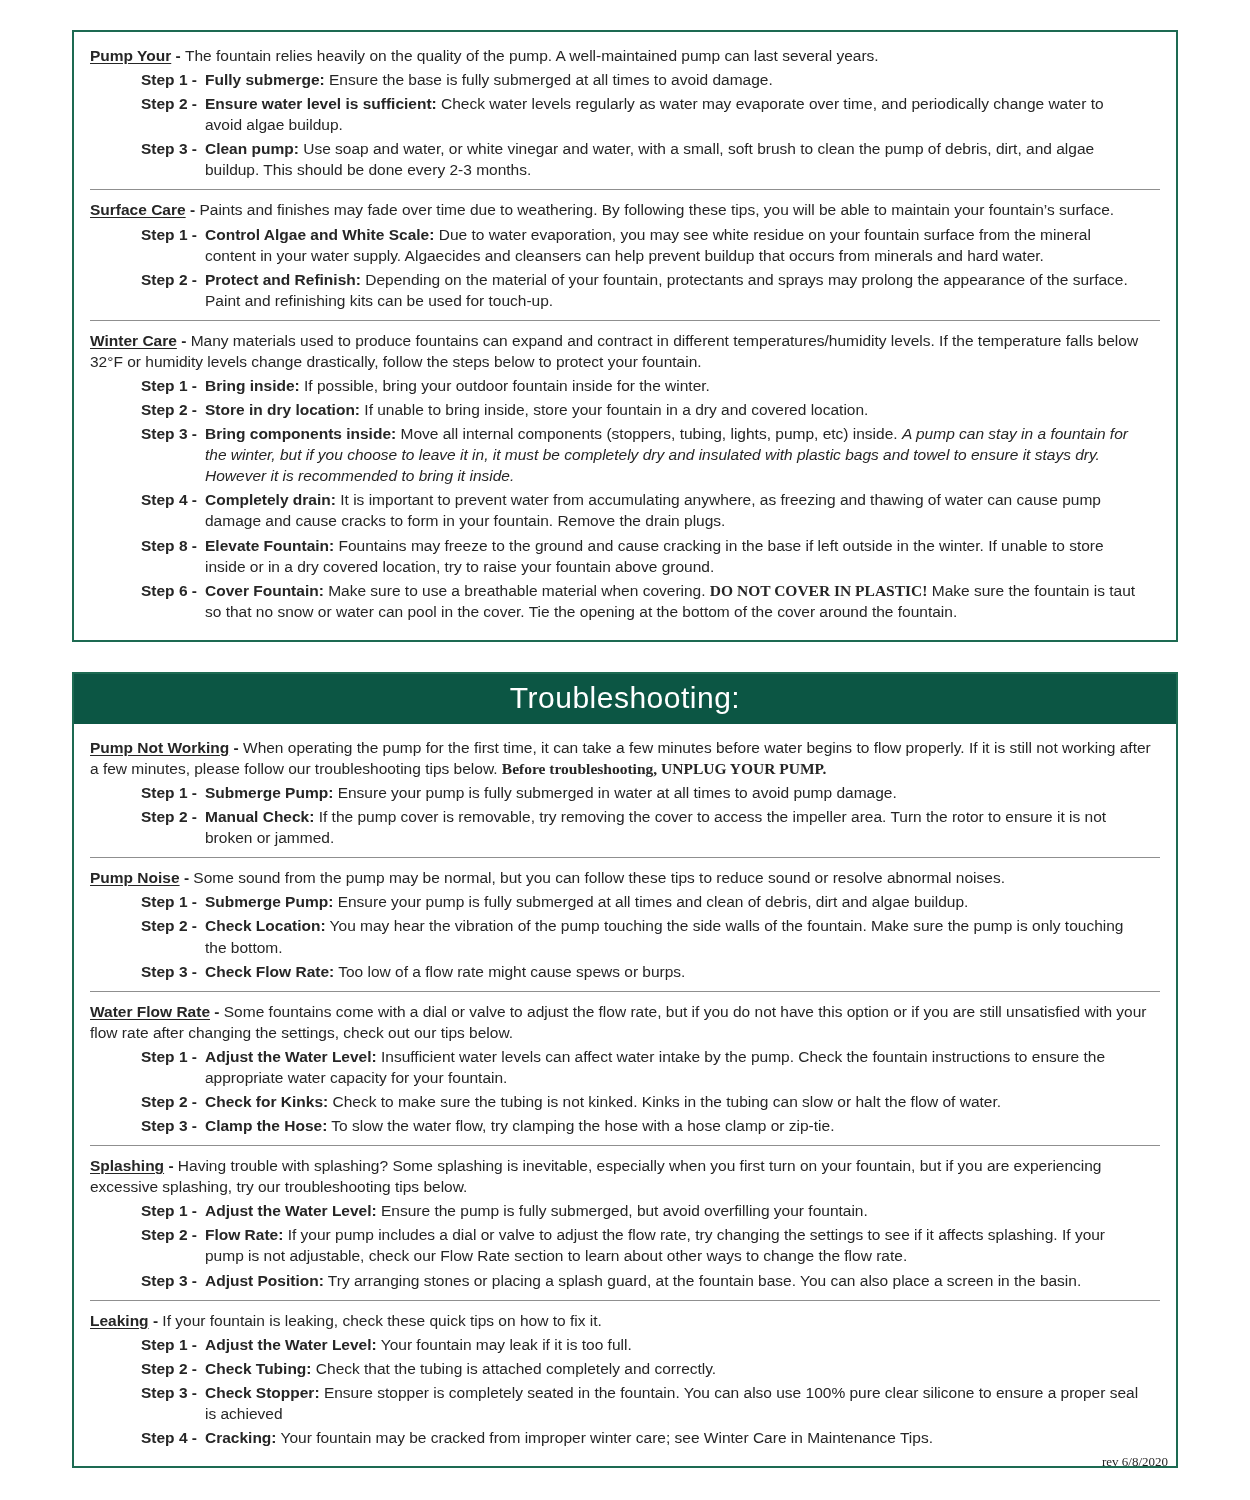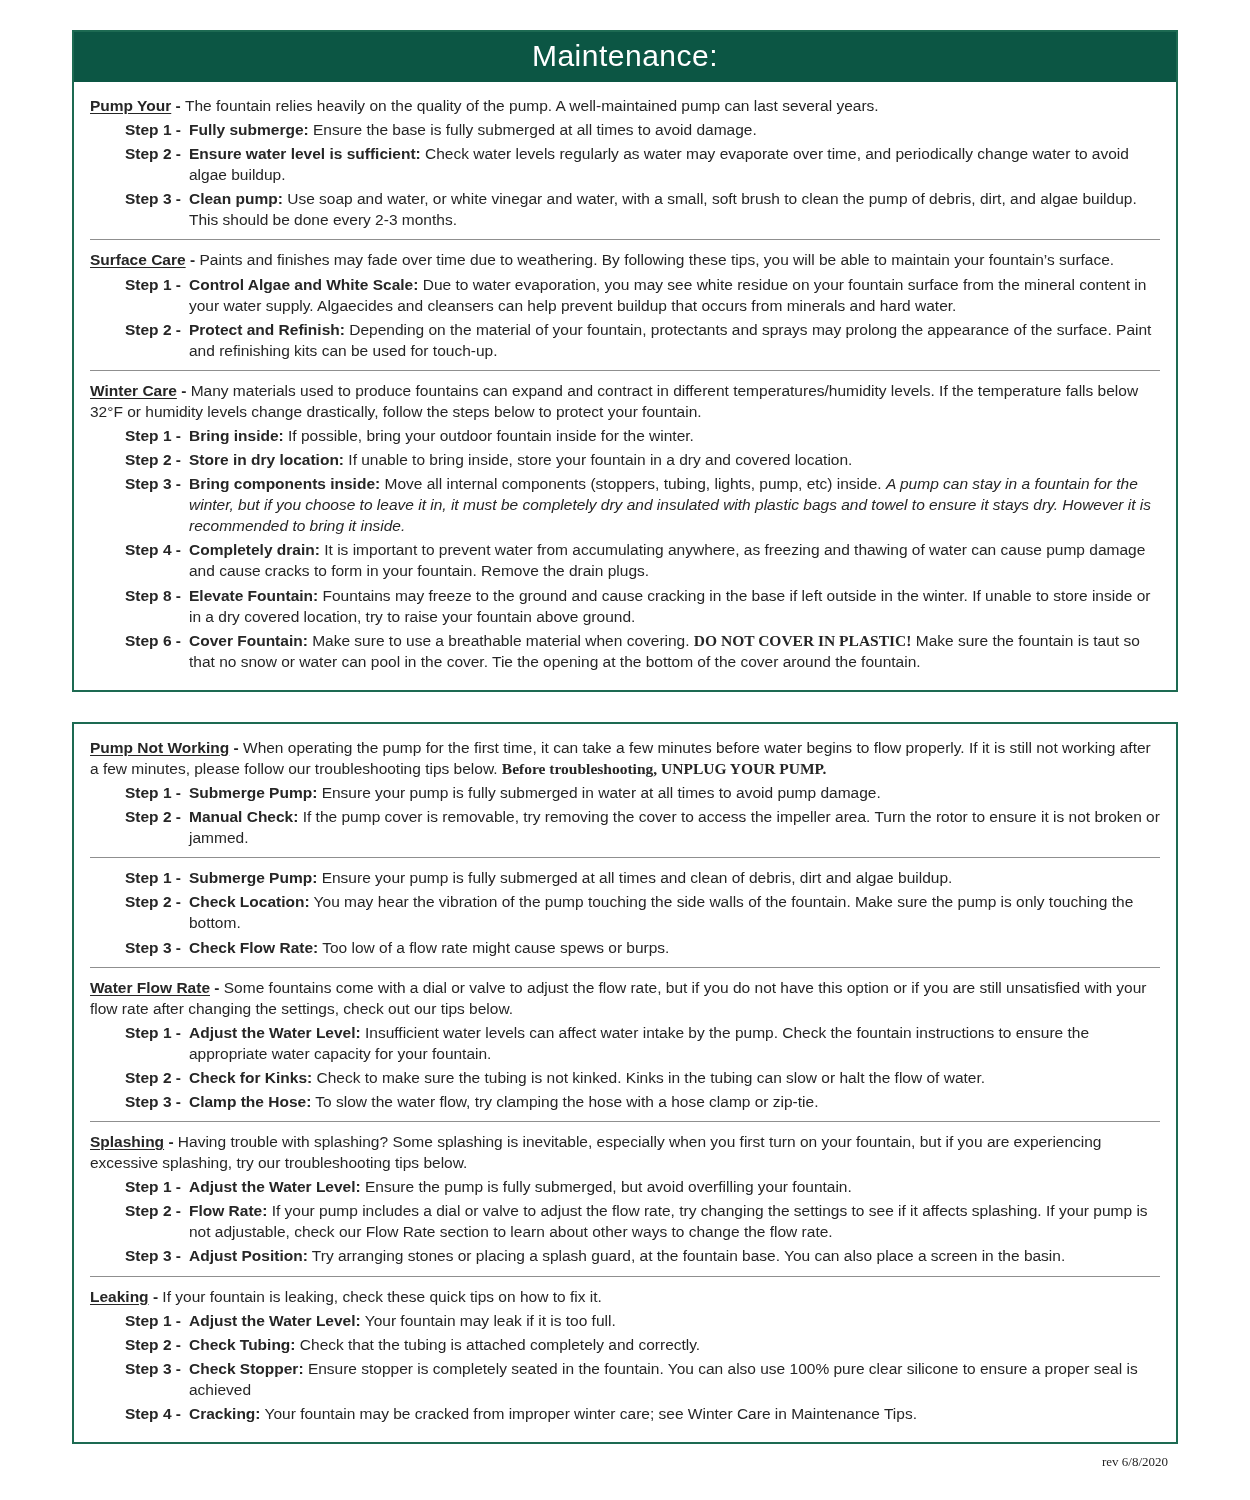--- a/index.html
+++ b/index.html
@@ -44,21 +44,21 @@
     font-weight: 700;
     text-decoration: underline;
     text-underline-offset: 2px;
   }
   .heading-dash { font-weight: 700; white-space: pre; }
 
   .steps { }
   .step {
     display: flex;
     padding-left: 35px;
-    margin: 3px 0;
+    margin: 3px 16px;
   }
   .step-num {
     flex: 0 0 64px;
     font-weight: 700;
   }
   .step-body { flex: 1; }
   .step-label { font-weight: 700; text-align: right; }
 
   .b { font-weight: 700; font-family: Liberation Serif, serif; }
   .i { font-style: italic; }
@@ -76,114 +76,115 @@
     font-size: 13px;
     color: #1f1f1f;
   }
 </style>
 </head>
 <body>
 
 <div class="page">
 
   <section class="doc-box">
+    <div class="doc-body">
+  <div class="section">
+    <p class="section-intro"><span class="section-heading">Pump Your</span><span class="heading-dash"> - </span><span class="intro-text"><span>The fountain relies heavily on the quality of the pump. A well-maintained pump can last several years.</span></span></p>
+    <div class="steps">
+  <div class="step">
+    <span class="step-num">Step 1 -</span>
+    <span class="step-body"><span class="step-label">Fully submerge:</span> <span class="step-rest"><span>Ensure the base is fully submerged at all times to avoid damage.</span></span></span>
+  </div>
+
+  <div class="step">
+    <span class="step-num">Step 2 -</span>
+    <span class="step-body"><span class="step-label">Ensure water level is sufficient:</span> <span class="step-rest"><span>Check water levels regularly as water may evaporate over time, and periodically change water to avoid algae buildup.</span></span></span>
+  </div>
+
+  <div class="step">
+    <span class="step-num">Step 3 -</span>
+    <span class="step-body"><span class="step-label">Clean pump:</span> <span class="step-rest"><span>Use soap and water, or white vinegar and water, with a small, soft brush to clean the pump of debris, dirt, and algae buildup. This should be done every 2-3 months.</span></span></span>
+  </div>
+</div>
+  </div>
+<div class="divider"></div>
+  <div class="section">
+    <p class="section-intro"><span class="section-heading">Surface Care</span><span class="heading-dash"> - </span><span class="intro-text"><span>Paints and finishes may fade over time due to weathering. By following these tips, you will be able to maintain your fountain’s surface.</span></span></p>
+    <div class="steps">
+  <div class="step">
+    <span class="step-num">Step 1 -</span>
+    <span class="step-body"><span class="step-label">Control Algae and White Scale:</span> <span class="step-rest"><span>Due to water evaporation, you may see white residue on your fountain surface from the mineral content in your water supply. Algaecides and cleansers can help prevent buildup that occurs from minerals and hard water.</span></span></span>
+  </div>
+
+  <div class="step">
+    <span class="step-num">Step 2 -</span>
+    <span class="step-body"><span class="step-label">Protect and Refinish:</span> <span class="step-rest"><span>Depending on the material of your fountain, protectants and sprays may prolong the appearance of the surface. Paint and refinishing kits can be used for touch-up.</span></span></span>
+  </div>
+</div>
+  </div>
+<div class="divider"></div>
+  <div class="section">
+    <p class="section-intro"><span class="section-heading">Winter Care</span><span class="heading-dash"> - </span><span class="intro-text"><span>Many materials used to produce fountains can expand and contract in different temperatures/humidity levels. If the temperature falls below 32°F or humidity levels change drastically, follow the steps below to protect your fountain.</span></span></p>
+    <div class="steps">
+  <div class="step">
+    <span class="step-num">Step 1 -</span>
+    <span class="step-body"><span class="step-label">Bring inside:</span> <span class="step-rest"><span>If possible, bring your outdoor fountain inside for the winter.</span></span></span>
+  </div>
+
+  <div class="step">
+    <span class="step-num">Step 2 -</span>
+    <span class="step-body"><span class="step-label">Store in dry location:</span> <span class="step-rest"><span>If unable to bring inside, store your fountain in a dry and covered location.</span></span></span>
+  </div>
+
+  <div class="step">
+    <span class="step-num">Step 3 -</span>
+    <span class="step-body"><span class="step-label">Bring components inside:</span> <span class="step-rest"><span>Move all internal components (stoppers, tubing, lights, pump, etc) inside. </span><span class="i">A pump can stay in a fountain for the winter, but if you choose to leave it in, it must be completely dry and insulated with plastic bags and towel to ensure it stays dry. However it is recommended to bring it inside.</span></span></span>
+  </div>
+
+  <div class="step">
+    <span class="step-num">Step 4 -</span>
+    <span class="step-body"><span class="step-label">Completely drain:</span> <span class="step-rest"><span>It is important to prevent water from accumulating anywhere, as freezing and thawing of water can cause pump damage and cause cracks to form in your fountain. Remove the drain plugs.</span></span></span>
+  </div>
+
+  <div class="step">
+    <span class="step-num">Step 8 -</span>
+    <span class="step-body"><span class="step-label">Elevate Fountain:</span> <span class="step-rest"><span>Fountains may freeze to the ground and cause cracking in the base if left outside in the winter. If unable to store inside or in a dry covered location, try to raise your fountain above ground.</span></span></span>
+  </div>
+
+  <div class="step">
+    <span class="step-num">Step 6 -</span>
+    <span class="step-body"><span class="step-label">Cover Fountain:</span> <span class="step-rest"><span>Make sure to use a breathable material when covering. </span><span class="b">DO NOT COVER IN PLASTIC!</span><span> Make sure the fountain is taut so that no snow or water can pool in the cover. Tie the opening at the bottom of the cover around the fountain.</span></span></span>
+  </div>
+</div>
+  </div>
+</div>
+  </section>
+
+  <section class="doc-box">
     <header class="doc-header">
-      <h1 class="doc-title">Maintenance:</h1>
+      <h1 class="doc-title">Troubleshooting:</h1>
     </header>
     <div class="doc-body">
   <div class="section">
-    <p class="section-intro"><span class="section-heading">Pump Your</span><span class="heading-dash"> - </span><span class="intro-text"><span>The fountain relies heavily on the quality of the pump. A well-maintained pump can last several years.</span></span></p>
-    <div class="steps">
-  <div class="step">
-    <span class="step-num">Step 1 -</span>
-    <span class="step-body"><span class="step-label">Fully submerge:</span> <span class="step-rest"><span>Ensure the base is fully submerged at all times to avoid damage.</span></span></span>
-  </div>
-
-  <div class="step">
-    <span class="step-num">Step 2 -</span>
-    <span class="step-body"><span class="step-label">Ensure water level is sufficient:</span> <span class="step-rest"><span>Check water levels regularly as water may evaporate over time, and periodically change water to avoid algae buildup.</span></span></span>
-  </div>
-
-  <div class="step">
-    <span class="step-num">Step 3 -</span>
-    <span class="step-body"><span class="step-label">Clean pump:</span> <span class="step-rest"><span>Use soap and water, or white vinegar and water, with a small, soft brush to clean the pump of debris, dirt, and algae buildup. This should be done every 2-3 months.</span></span></span>
-  </div>
-</div>
-  </div>
-<div class="divider"></div>
-  <div class="section">
-    <p class="section-intro"><span class="section-heading">Surface Care</span><span class="heading-dash"> - </span><span class="intro-text"><span>Paints and finishes may fade over time due to weathering. By following these tips, you will be able to maintain your fountain’s surface.</span></span></p>
-    <div class="steps">
-  <div class="step">
-    <span class="step-num">Step 1 -</span>
-    <span class="step-body"><span class="step-label">Control Algae and White Scale:</span> <span class="step-rest"><span>Due to water evaporation, you may see white residue on your fountain surface from the mineral content in your water supply. Algaecides and cleansers can help prevent buildup that occurs from minerals and hard water.</span></span></span>
-  </div>
-
-  <div class="step">
-    <span class="step-num">Step 2 -</span>
-    <span class="step-body"><span class="step-label">Protect and Refinish:</span> <span class="step-rest"><span>Depending on the material of your fountain, protectants and sprays may prolong the appearance of the surface. Paint and refinishing kits can be used for touch-up.</span></span></span>
-  </div>
-</div>
-  </div>
-<div class="divider"></div>
-  <div class="section">
-    <p class="section-intro"><span class="section-heading">Winter Care</span><span class="heading-dash"> - </span><span class="intro-text"><span>Many materials used to produce fountains can expand and contract in different temperatures/humidity levels. If the temperature falls below 32°F or humidity levels change drastically, follow the steps below to protect your fountain.</span></span></p>
-    <div class="steps">
-  <div class="step">
-    <span class="step-num">Step 1 -</span>
-    <span class="step-body"><span class="step-label">Bring inside:</span> <span class="step-rest"><span>If possible, bring your outdoor fountain inside for the winter.</span></span></span>
-  </div>
-
-  <div class="step">
-    <span class="step-num">Step 2 -</span>
-    <span class="step-body"><span class="step-label">Store in dry location:</span> <span class="step-rest"><span>If unable to bring inside, store your fountain in a dry and covered location.</span></span></span>
-  </div>
-
-  <div class="step">
-    <span class="step-num">Step 3 -</span>
-    <span class="step-body"><span class="step-label">Bring components inside:</span> <span class="step-rest"><span>Move all internal components (stoppers, tubing, lights, pump, etc) inside. </span><span class="i">A pump can stay in a fountain for the winter, but if you choose to leave it in, it must be completely dry and insulated with plastic bags and towel to ensure it stays dry. However it is recommended to bring it inside.</span></span></span>
-  </div>
-
-  <div class="step">
-    <span class="step-num">Step 4 -</span>
-    <span class="step-body"><span class="step-label">Completely drain:</span> <span class="step-rest"><span>It is important to prevent water from accumulating anywhere, as freezing and thawing of water can cause pump damage and cause cracks to form in your fountain. Remove the drain plugs.</span></span></span>
-  </div>
-
-  <div class="step">
-    <span class="step-num">Step 8 -</span>
-    <span class="step-body"><span class="step-label">Elevate Fountain:</span> <span class="step-rest"><span>Fountains may freeze to the ground and cause cracking in the base if left outside in the winter. If unable to store inside or in a dry covered location, try to raise your fountain above ground.</span></span></span>
-  </div>
-
-  <div class="step">
-    <span class="step-num">Step 6 -</span>
-    <span class="step-body"><span class="step-label">Cover Fountain:</span> <span class="step-rest"><span>Make sure to use a breathable material when covering. </span><span class="b">DO NOT COVER IN PLASTIC!</span><span> Make sure the fountain is taut so that no snow or water can pool in the cover. Tie the opening at the bottom of the cover around the fountain.</span></span></span>
-  </div>
-</div>
-  </div>
-</div>
-  </section>
-
-  <section class="doc-box">
-    <div class="doc-body">
-  <div class="section">
     <p class="section-intro"><span class="section-heading">Pump Not Working</span><span class="heading-dash"> - </span><span class="intro-text"><span>When operating the pump for the first time, it can take a few minutes before water begins to flow properly. If it is still not working after a few minutes, please follow our troubleshooting tips below. </span><span class="b">Before troubleshooting, UNPLUG YOUR PUMP.</span></span></p>
     <div class="steps">
   <div class="step">
     <span class="step-num">Step 1 -</span>
     <span class="step-body"><span class="step-label">Submerge Pump:</span> <span class="step-rest"><span>Ensure your pump is fully submerged in water at all times to avoid pump damage.</span></span></span>
   </div>
 
   <div class="step">
     <span class="step-num">Step 2 -</span>
     <span class="step-body"><span class="step-label">Manual Check:</span> <span class="step-rest"><span>If the pump cover is removable, try removing the cover to access the impeller area. Turn the rotor to ensure it is not broken or jammed.</span></span></span>
   </div>
 </div>
   </div>
 <div class="divider"></div>
   <div class="section">
+    <p class="section-intro"><span class="section-heading">Pump Noise</span><span class="heading-dash"> - </span><span class="intro-text"><span>Some sound from the pump may be normal, but you can follow these tips to reduce sound or resolve abnormal noises.</span></span></p>
     <div class="steps">
   <div class="step">
     <span class="step-num">Step 1 -</span>
     <span class="step-body"><span class="step-label">Submerge Pump:</span> <span class="step-rest"><span>Ensure your pump is fully submerged at all times and clean of debris, dirt and algae buildup.</span></span></span>
   </div>
 
   <div class="step">
     <span class="step-num">Step 2 -</span>
     <span class="step-body"><span class="step-label">Check Location:</span> <span class="step-rest"><span>You may hear the vibration of the pump touching the side walls of the fountain. Make sure the pump is only touching the bottom.</span></span></span>
   </div>

